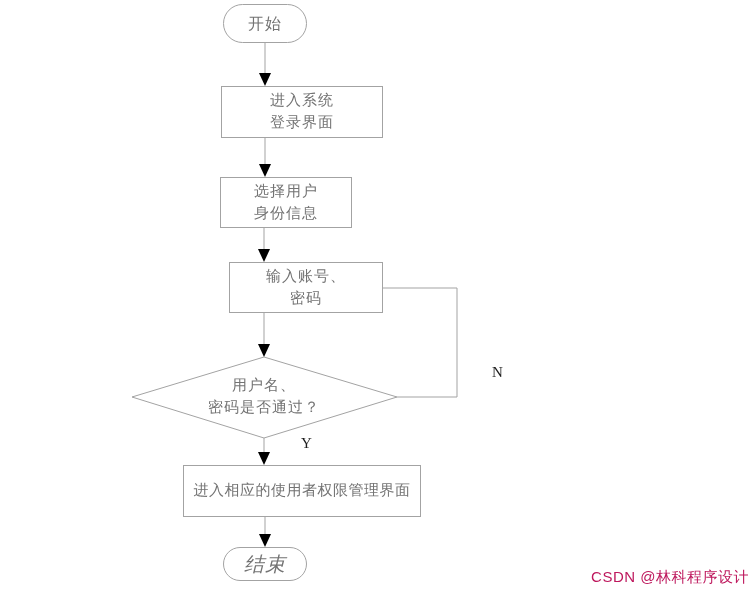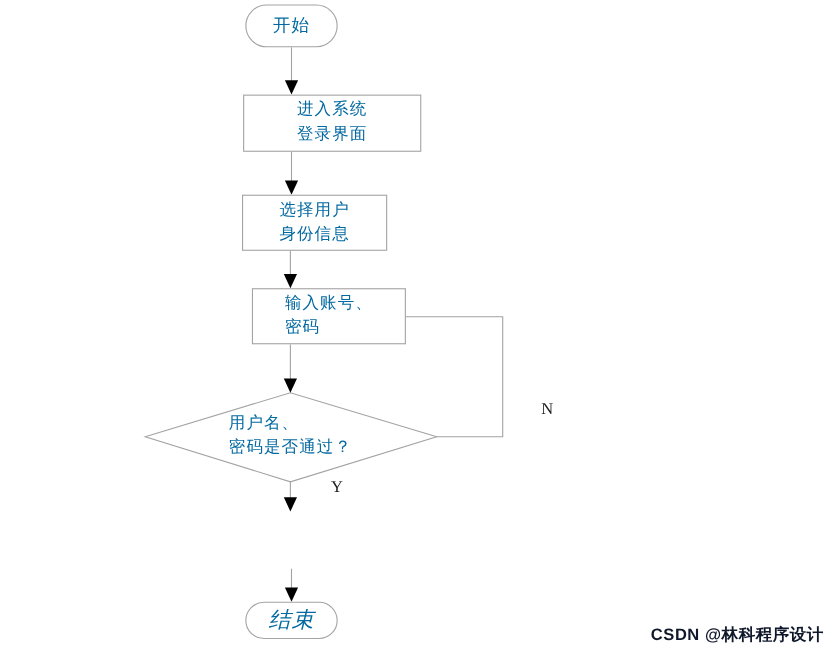--- a/index.html
+++ b/index.html
@@ -15,21 +15,22 @@
     position: absolute;
     left: 0; top: 0;
     width: 753px; height: 595px;
   }
   .node {
     position: absolute;
     box-sizing: border-box;
     display: flex;
     align-items: center;
     justify-content: center;
-    color: #0369a1;
+    text-align: center;
+    color: #737373;
     font-size: 15px;
     line-height: 1.45;
     white-space: pre-line;
     letter-spacing: 1px;
   }
   .process {
     border: 1px solid #a3a3a3;
     background: #ffffff;
     margin-left: 36px;
   }
@@ -37,41 +38,40 @@
     border: 1px solid #a3a3a3;
     background: #ffffff;
     border-radius: 20px;
   }
   .decision-label {
     background: transparent;
   }
   #n-start   { left: 223px; top: 4px;   width: 84px;  height: 39px; font-size: 16px; }
   #n-login   { left: 185px; top: 86px;  width: 162px; height: 52px; }
   #n-select  { left: 184px; top: 177px; width: 132px; height: 51px; }
-  #n-input   { left: 193px; top: 262px; width: 140px; height: 51px; }
+  #n-input   { left: 193px; top: 262px; width: 154px; height: 51px; }
   #n-decision{ left: 164px; top: 374px; width: 200px; height: 46px; }
   #n-manage  { left: 147px; top: 465px; width: 238px; height: 52px; letter-spacing: 0.5px; }
   #n-end     { left: 223px; top: 547px; width: 84px;  height: 34px; font-size: 20px; border-radius: 21px; font-style: italic; }
   .edge-label {
     position: absolute;
     color: #1c1c1c;
     font-size: 15px;
     line-height: 1;
   }
   #lbl-y { left: 301px; top: 436px; }
   #lbl-n { left: 492px; top: 365px; }
   .watermark {
     position: absolute;
     right: 4px;
     bottom: 8px;
-    color: #0f172a;
+    color: #be185d;
     font-size: 15px;
     font-family: "Liberation Sans", "DejaVu Sans", sans-serif;
     letter-spacing: 0.5px;
-    font-weight: bold;
   }
 </style>
 </head>
 <body>
 
 <div class="canvas">
 
   <svg class="connectors" width="753" height="595" viewBox="0 0 753 595" xmlns="http://www.w3.org/2000/svg">
 
     <polygon points="132,397 264,357 397,397 264,438" fill="#ffffff" stroke="#a3a3a3" stroke-width="1"></polygon>
@@ -104,20 +104,21 @@
 
   <div class="node process" id="n-select">选择用户
 身份信息</div>
 
   <div class="node process" id="n-input">输入账号、
 密码</div>
 
   <div class="node decision-label" id="n-decision">用户名、
 密码是否通过？</div>
 
+  <div class="node process" id="n-manage">进入相应的使用者权限管理界面</div>
 
   <div class="node terminator" id="n-end">结束</div>
 
   <div class="edge-label" id="lbl-y">Y</div>
 
   <div class="edge-label" id="lbl-n">N</div>
 
   <div class="watermark">CSDN @林科程序设计</div>
 
 </div>

